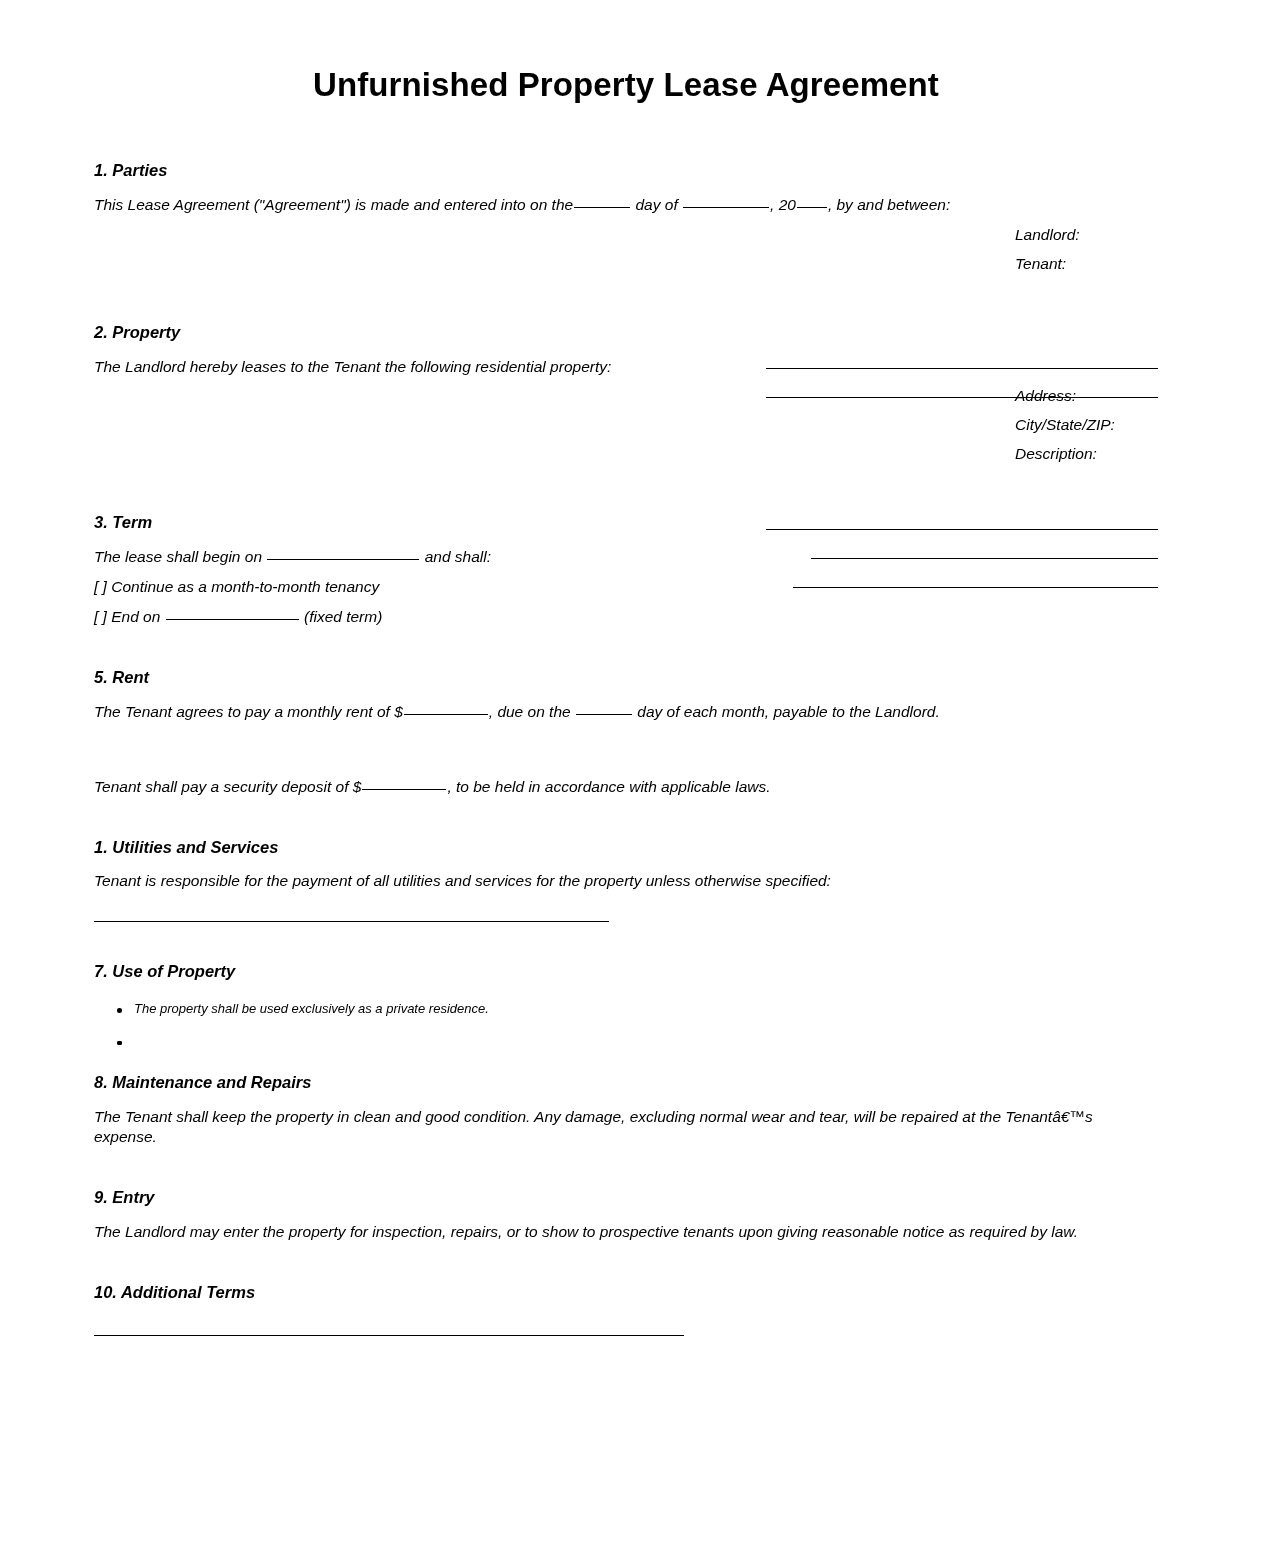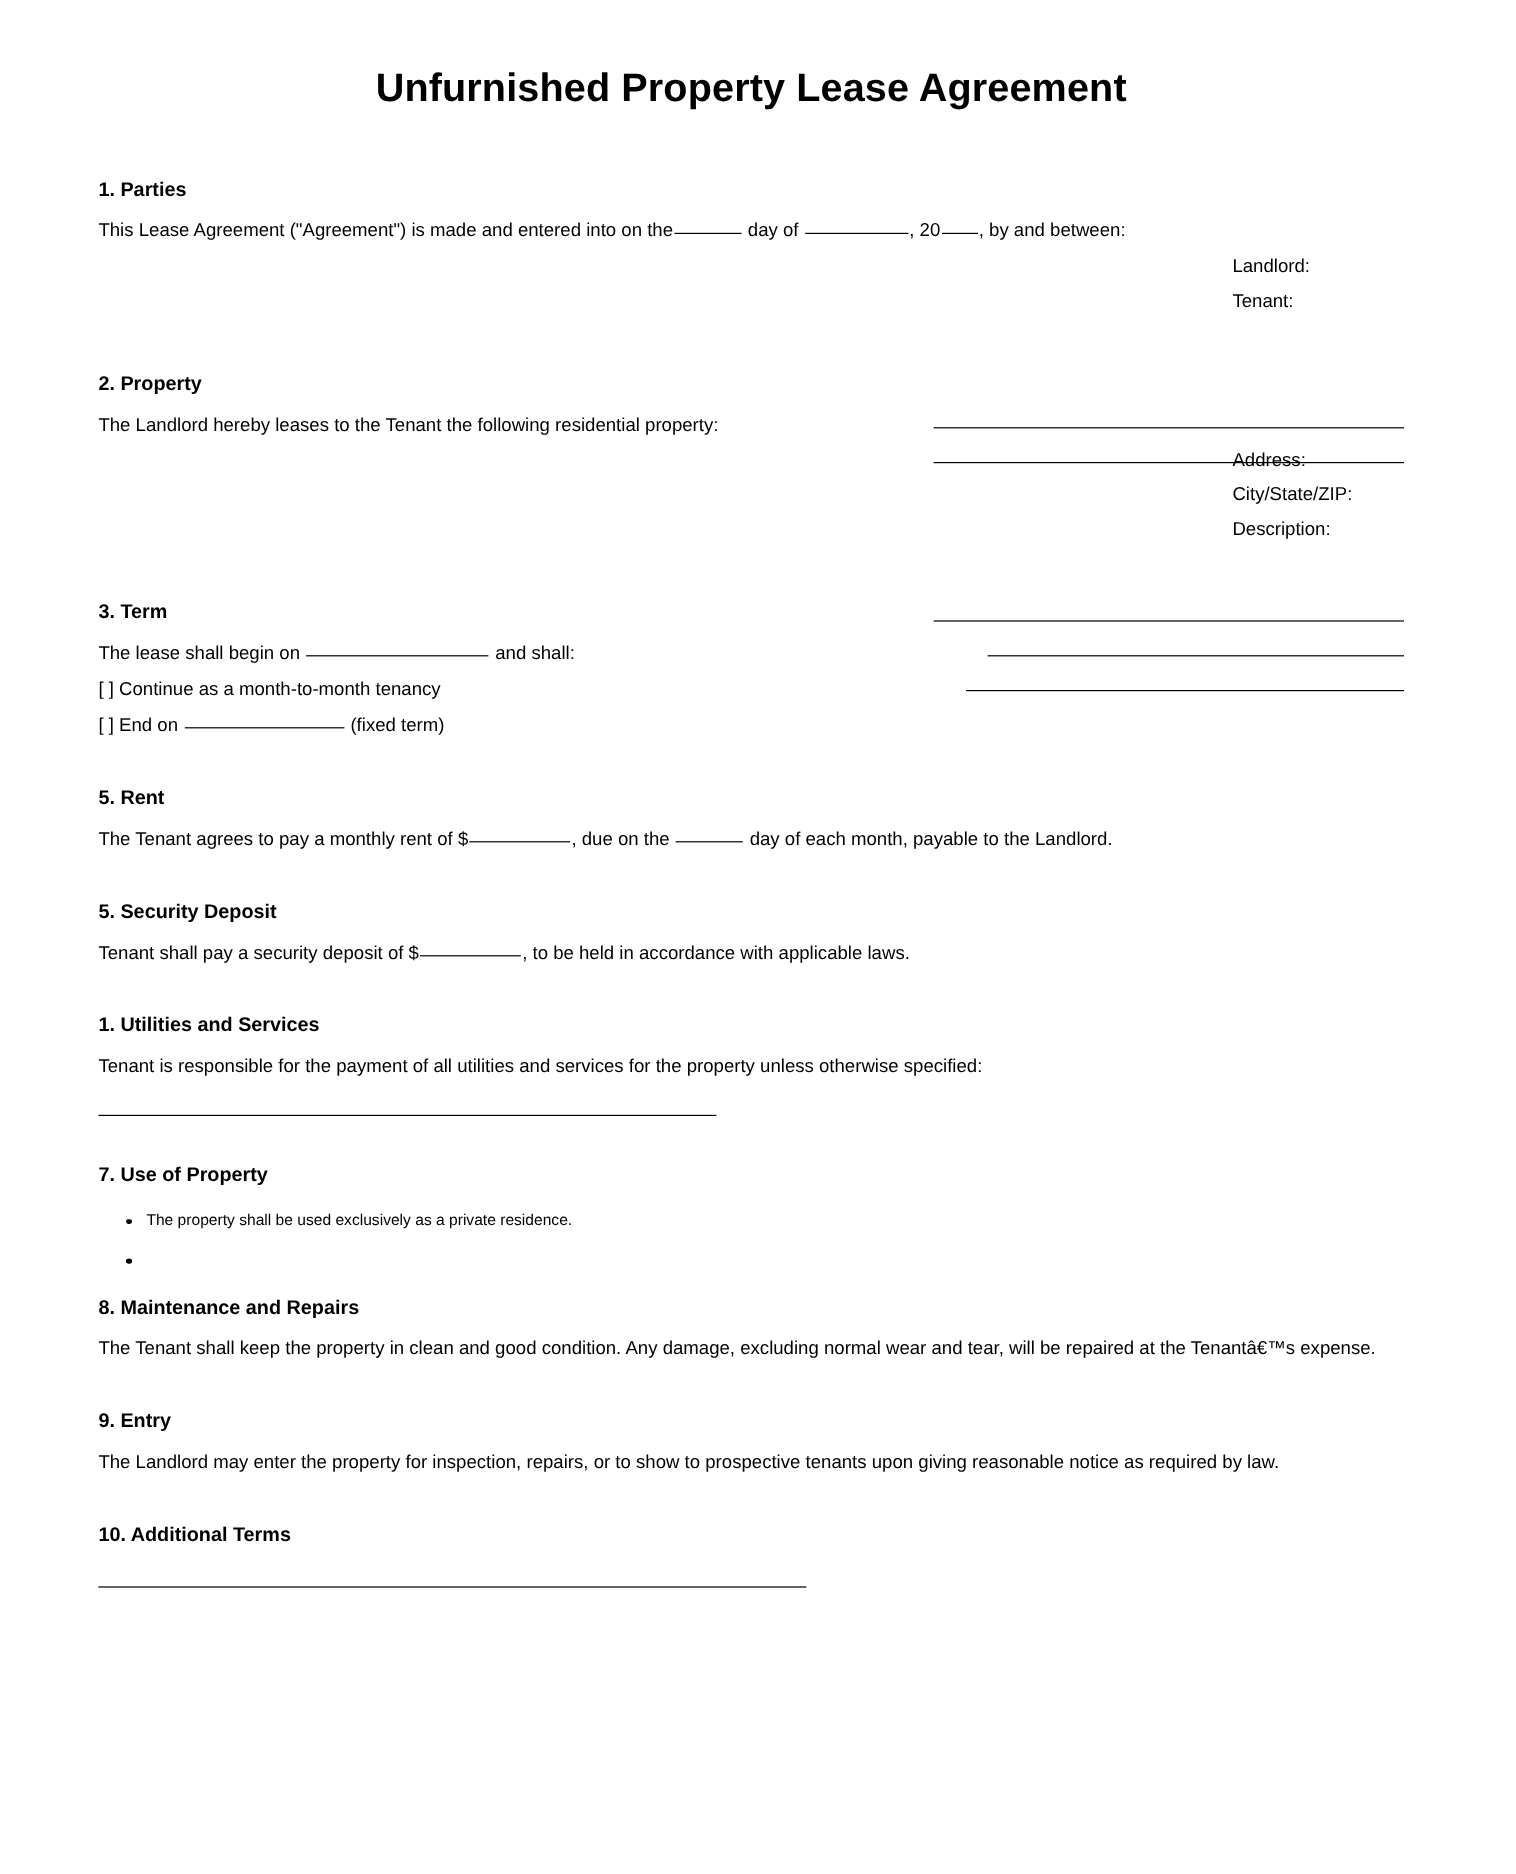--- a/index.html
+++ b/index.html
@@ -15,35 +15,36 @@
     color: #000000;
     -webkit-font-smoothing: antialiased;
   }
 
   .page {
     position: relative;
     width: 1252px;
     min-height: 1562px;
     background: #ffffff;
     box-sizing: border-box;
-    padding: 0;
+    padding: 12px;
   }
 
   .doc-title {
     font-size: 33px;
     font-weight: bold;
     text-align: center;
     margin: 0;
     padding: 54px 0 0 0;
     letter-spacing: 0.1px;
   }
 
   .content {
     padding: 0 82px 0 82px;
     box-sizing: border-box;
+    font-style: italic;
   }
 
   .section {
     margin: 0;
   }
 
   .section-heading {
     font-size: 16.5px;
     font-weight: bold;
     margin: 0;
@@ -192,21 +193,20 @@
 
     <div class="section">
       <div class="section-heading">5. Rent</div>
       <div class="gap-sm"></div>
       <div class="para"><span>The Tenant agrees to pay a monthly rent of $</span><span class="blank b-amount"></span><span>, due on the</span> <span class="blank b-day"></span> <span>day of each month, payable to the Landlord.</span></div>
     </div>
 
     <div class="s-gap-before-heading"></div>
 
     <div class="section">
-      <div class="section-heading">5. Security Deposit</div>
       <div class="gap-sm"></div>
       <div class="para"><span>Tenant shall pay a security deposit of $</span><span class="blank b-amount"></span><span>, to be held in accordance with applicable laws.</span></div>
     </div>
 
     <div class="s-gap-before-heading"></div>
 
     <div class="section">
       <div class="section-heading">1. Utilities and Services</div>
       <div class="gap-sm"></div>
       <div class="para">Tenant is responsible for the payment of all utilities and services for the property unless otherwise specified:</div>

